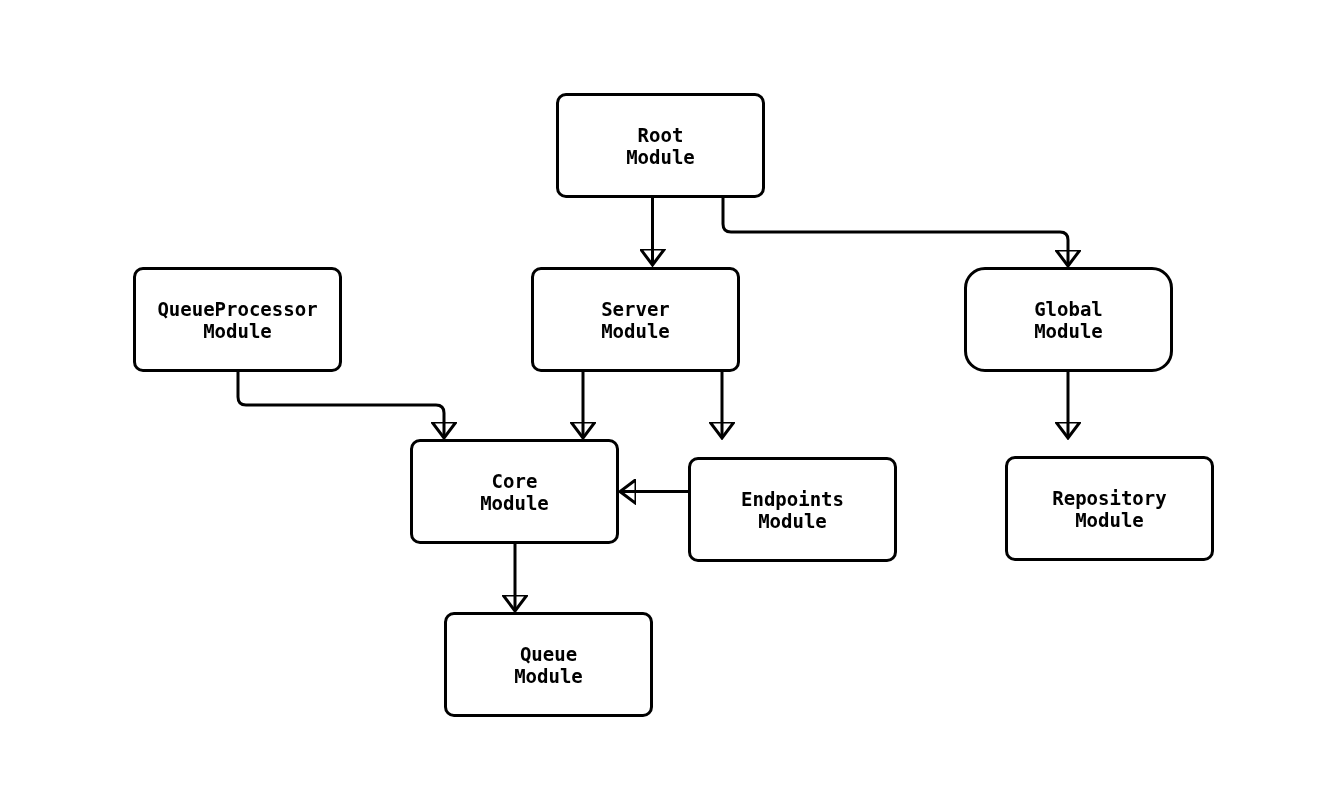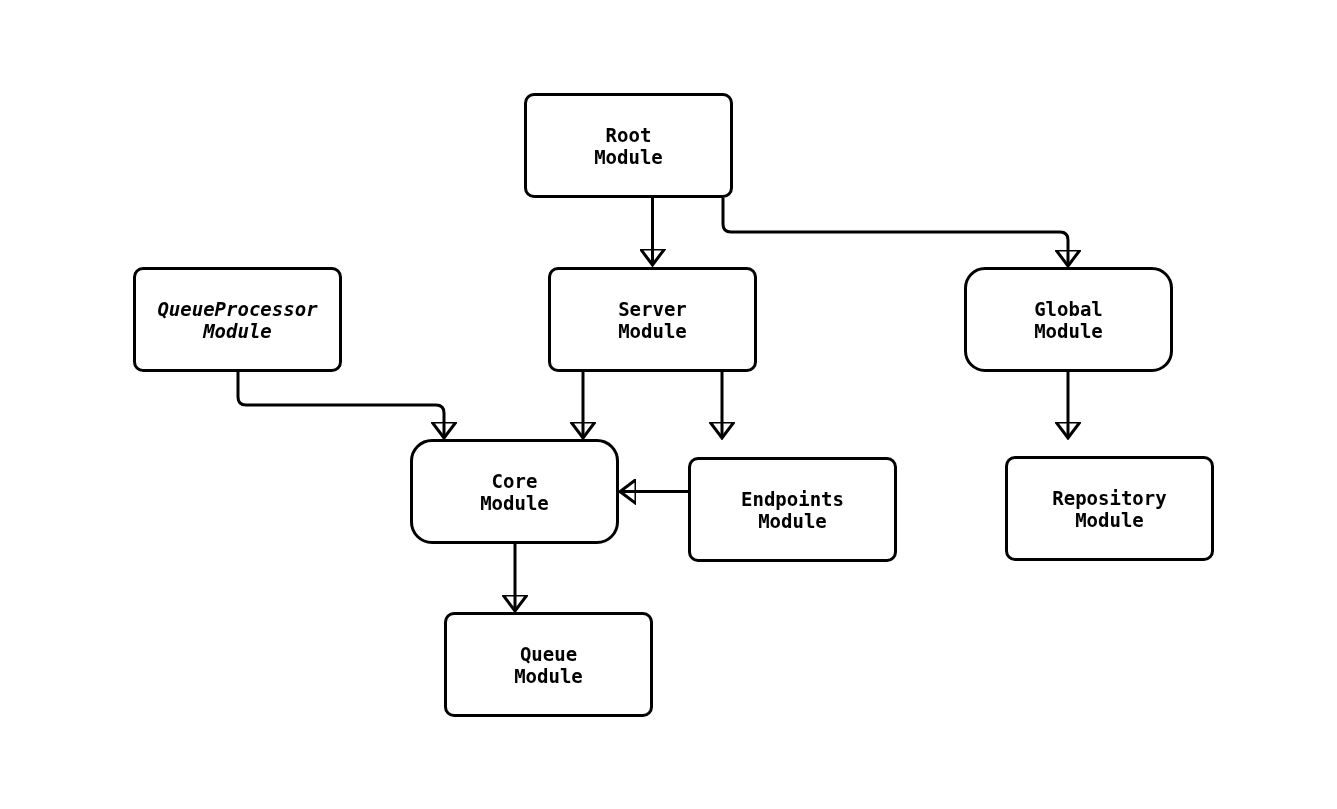--- a/index.html
+++ b/index.html
@@ -36,25 +36,25 @@
     align-items: center;
     justify-content: center;
     text-align: center;
     color: #000000;
     font-family: "DejaVu Sans Mono", "Liberation Mono", monospace;
     font-weight: bold;
     font-size: 19px;
     line-height: 22px;
     white-space: pre-line;
   }
-  #n-root          { left: 524px; top: 93px;  }
-  #n-queueprocessor{ left: 133px; top: 267px; font-style: italic; }
-  #n-server        { left: 548px; top: 267px; }
+  #n-root          { left: 556px; top: 93px;  }
+  #n-queueprocessor{ left: 133px; top: 267px; }
+  #n-server        { left: 531px; top: 267px; }
   #n-global        { left: 964px; top: 267px; border-radius: 21px; }
-  #n-core          { left: 410px; top: 439px; border-radius: 22px; }
+  #n-core          { left: 410px; top: 439px; }
   #n-endpoints     { left: 688px; top: 421px; margin-top: 36px; }
   #n-repository    { left: 964px; top: 456px; margin-left: 41px; }
   #n-queue         { left: 410px; top: 612px; margin-left: 34px; }
 </style>
 </head>
 <body>
 
 <div class="canvas">
 
   <svg class="edges" width="1337" height="809" viewBox="0 0 1337 809">

